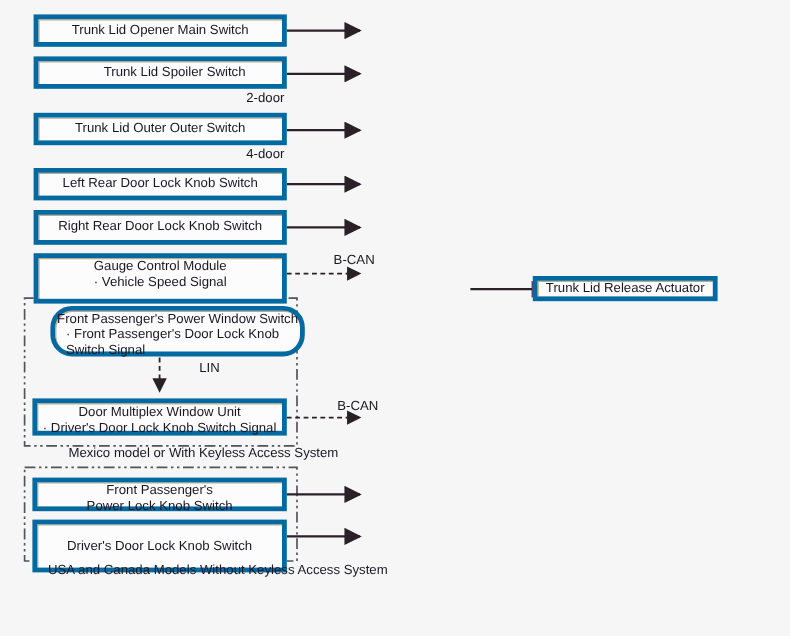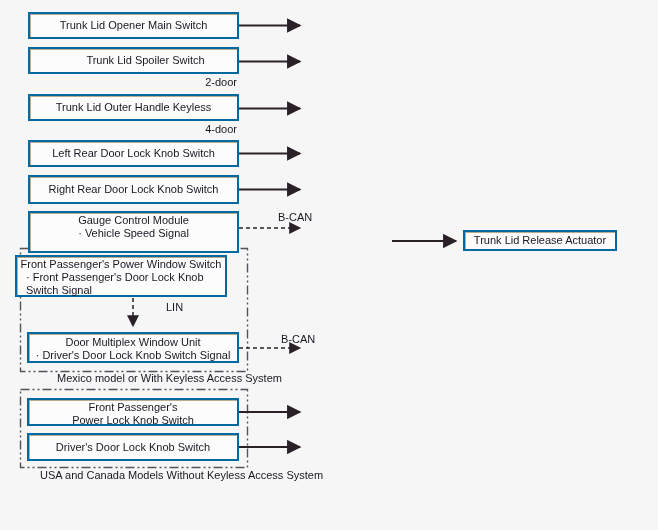--- a/index.html
+++ b/index.html
@@ -10,21 +10,21 @@
     color:#1b1722;
     -webkit-font-smoothing:antialiased;
   }
   .stage{position:relative;width:658px;height:530px;overflow:hidden;}
   .wires{position:absolute;left:0;top:0;width:658px;height:530px;}
 
   .node{
     position:absolute;
     box-sizing:border-box;
     background:#fcfcfc;
-    border:2px solid #0369a1;
+    border:4px solid #0369a1;
     box-shadow:inset 1px 1px 0 0 #b9ab8e;
     font-size:11px;
     line-height:13px;
     text-align:center;
   }
   .node.center{display:flex;align-items:center;justify-content:center;}
   .node .ln{display:block;}
   .node .sub{text-align:left;padding-left:9px;}
 
   .lbl{position:absolute;font-size:11px;line-height:12px;white-space:nowrap;margin-left:27px;}
@@ -35,30 +35,30 @@
   .b-spoiler  {left:28px;top:47px; width:211px;height:27px;padding-left:24px;}
   .b-handle   {left:28px;top:94px; width:211px;height:27px;}
   .b-leftrear {left:28px;top:140px;width:211px;height:27px;}
   .b-rightrear{left:28px;top:175px;width:211px;height:29px;}
   .b-gauge    {left:28px;top:211px;width:211px;height:42px;padding-top:1px;}
 
   .n-2door{left:157px;top:76px;}
   .n-4door{left:157px;top:123px;}
 
   
-  .b-pwindow  {left:15px;top:255px;width:212px;height:42px;padding-top:1px;}
+  .b-pwindow  {left:42px;top:255px;width:212px;height:42px;padding-top:1px;border-radius:18px;}
   .b-multiplex{left:27px;top:332px;width:212px;height:31px;padding-top:2px;}
 
   
   .b-fpknob   {left:27px;top:398px;width:212px;height:28px;padding-top:1px;}
-  .b-driver   {left:27px;top:433px;width:212px;height:28px;}
+  .b-driver   {left:27px;top:433px;width:212px;height:44px;}
 
   .b-micu     {left:307px;top:5px;width:85px;height:473px;}
   .b-micu .micu-label{position:absolute;left:0;right:0;top:231px;text-align:center;}
-  .b-actuator {left:463px;top:230px;width:154px;height:21px;}
+  .b-actuator {left:444px;top:230px;width:154px;height:21px;}
 
   .lbl-bcan1{left:251px;top:211px;}
   .lbl-bcan2{left:254px;top:333px;}
   .lbl-lin  {left:139px;top:301px;}
 
   .cap-keyless   {left:30px;top:372px;}
   .cap-nonkeyless{left:13px;top:469px;}
 </style>
 </head>
 <body>
@@ -94,21 +94,21 @@
 
   <div class="node center b-opener">
     <span>Trunk Lid Opener Main Switch</span>
   </div>
   <div class="node center b-spoiler">
     <span>Trunk Lid Spoiler Switch</span>
   </div>
   <span class="note n-2door">2-door</span>
 
   <div class="node center b-handle">
-    <span>Trunk Lid Outer Handle Keyless</span>
+    <span>Trunk Lid Outer Outer Switch</span>
   </div>
   <span class="note n-4door">4-door</span>
 
   <div class="node center b-leftrear">
     <span>Left Rear Door Lock Knob Switch</span>
   </div>
   <div class="node center b-rightrear">
     <span>Right Rear Door Lock Knob Switch</span>
   </div>
 

